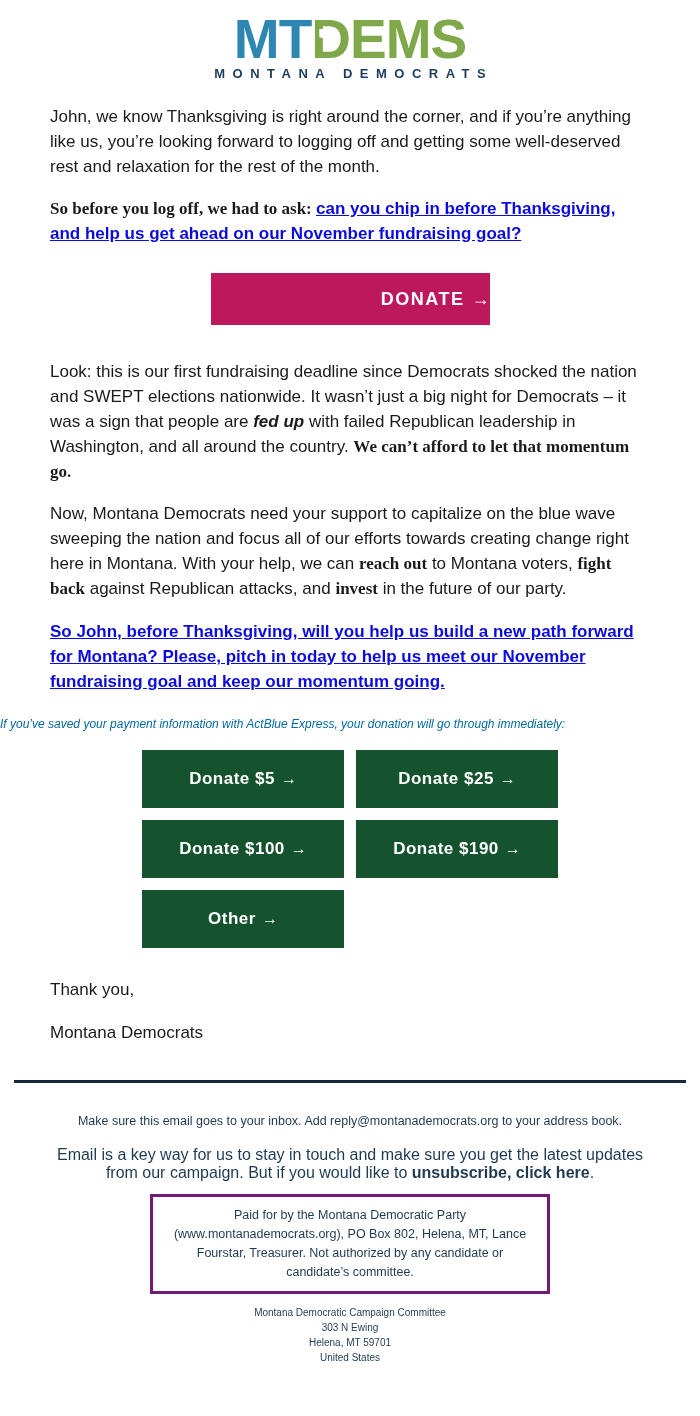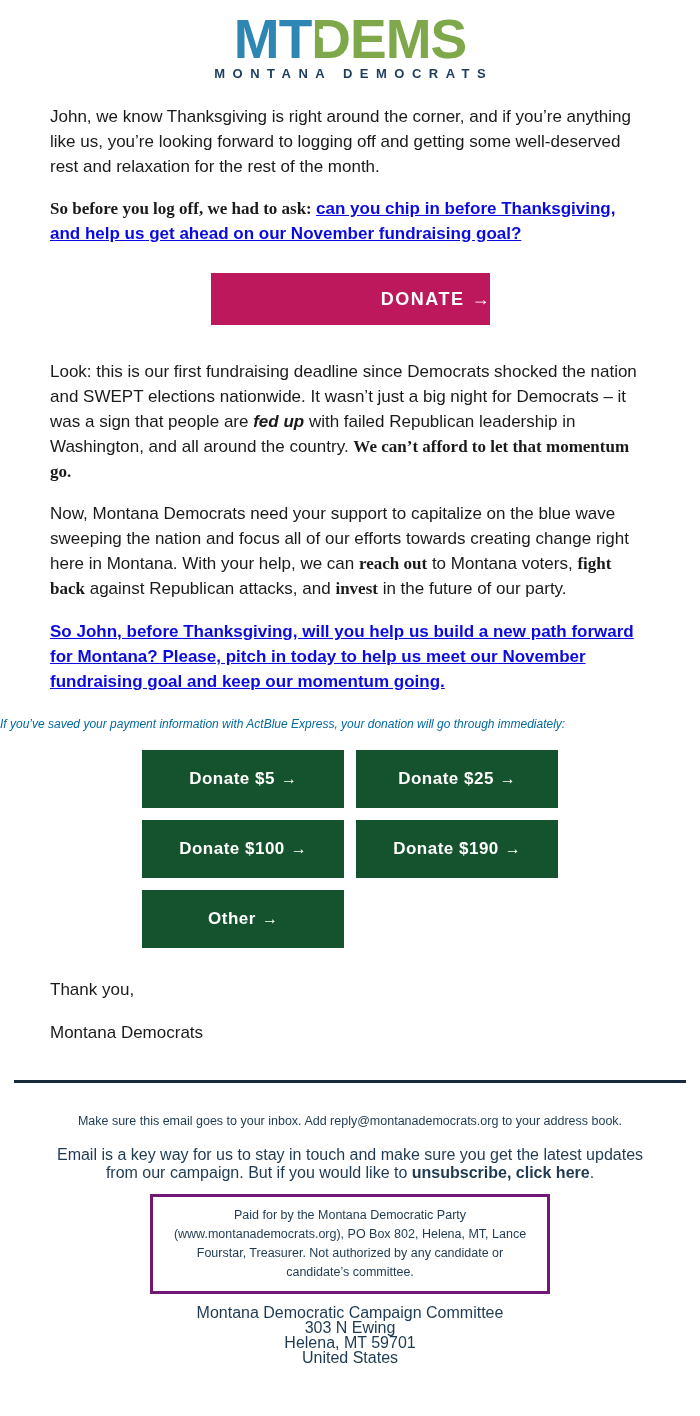--- a/index.html
+++ b/index.html
@@ -77,21 +77,21 @@
     margin-top: 30px; font-size: 12.5px; line-height: 17px; padding: 0 40px;
   }
   .footer-touch {
     margin-top: 16px; font-size: 16px; line-height: 18px; padding: 0 55px;
   }
   .footer-touch a { color: #1E3A52; font-weight: bold; text-decoration: none; cursor: pointer; }
   .paid-box {
     width: 400px; margin: 12px auto 0; border: 3px solid #701a75;
     padding: 9px 18px; font-size: 12.5px; line-height: 19px; text-align: center;
   }
-  .address { margin-top: 11px; font-size: 16px; line-height: 15px; }
+  .address { margin-top: 11px; font-size: 10px; line-height: 15px; }
 </style>
 </head>
 <body>
 
 <div class="email">
 
   <div class="logo-block">
     <div class="logo-row">
       <span class="logo-mt">MT</span>
         <span class="logo-dems"><span>DEMS</span><span class="montana-cutout"></span></span>

